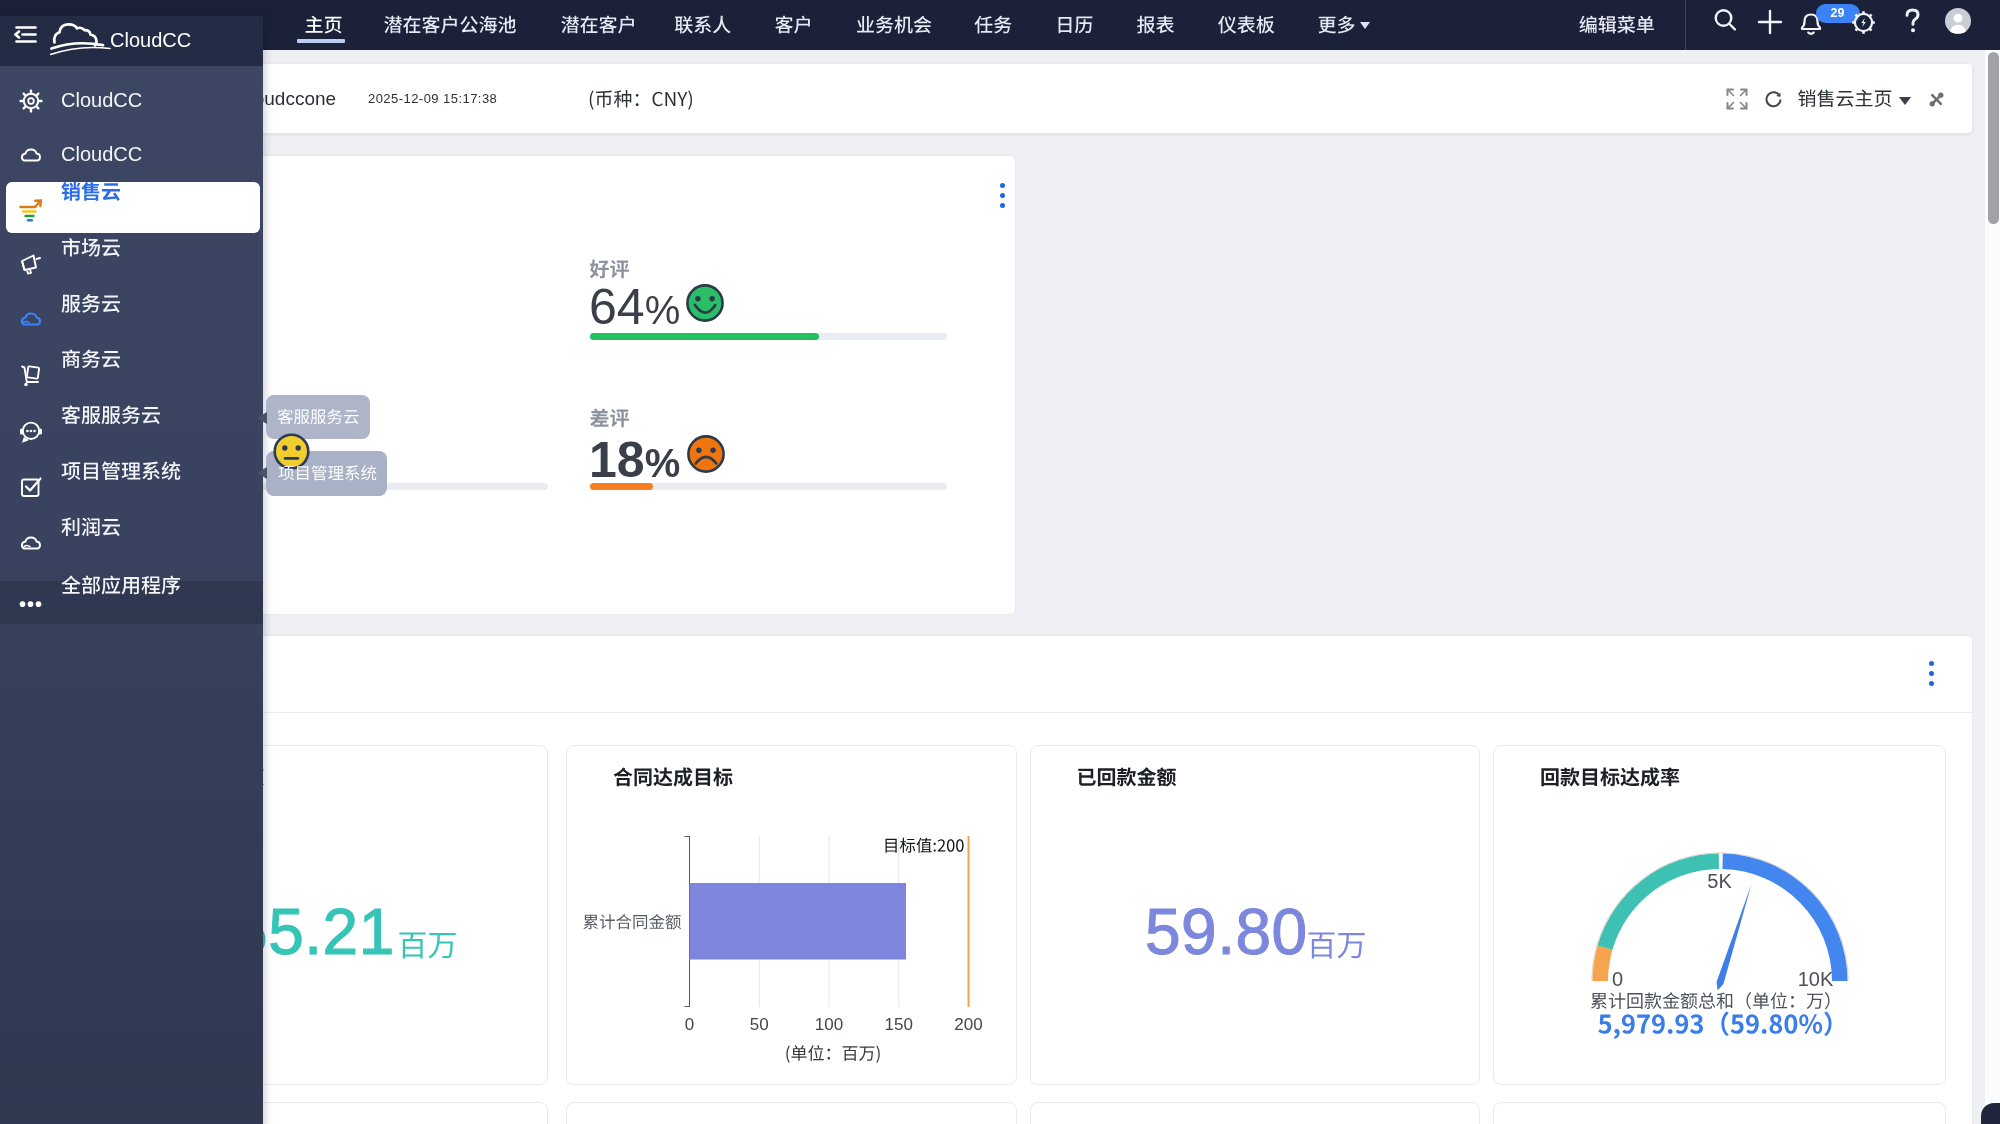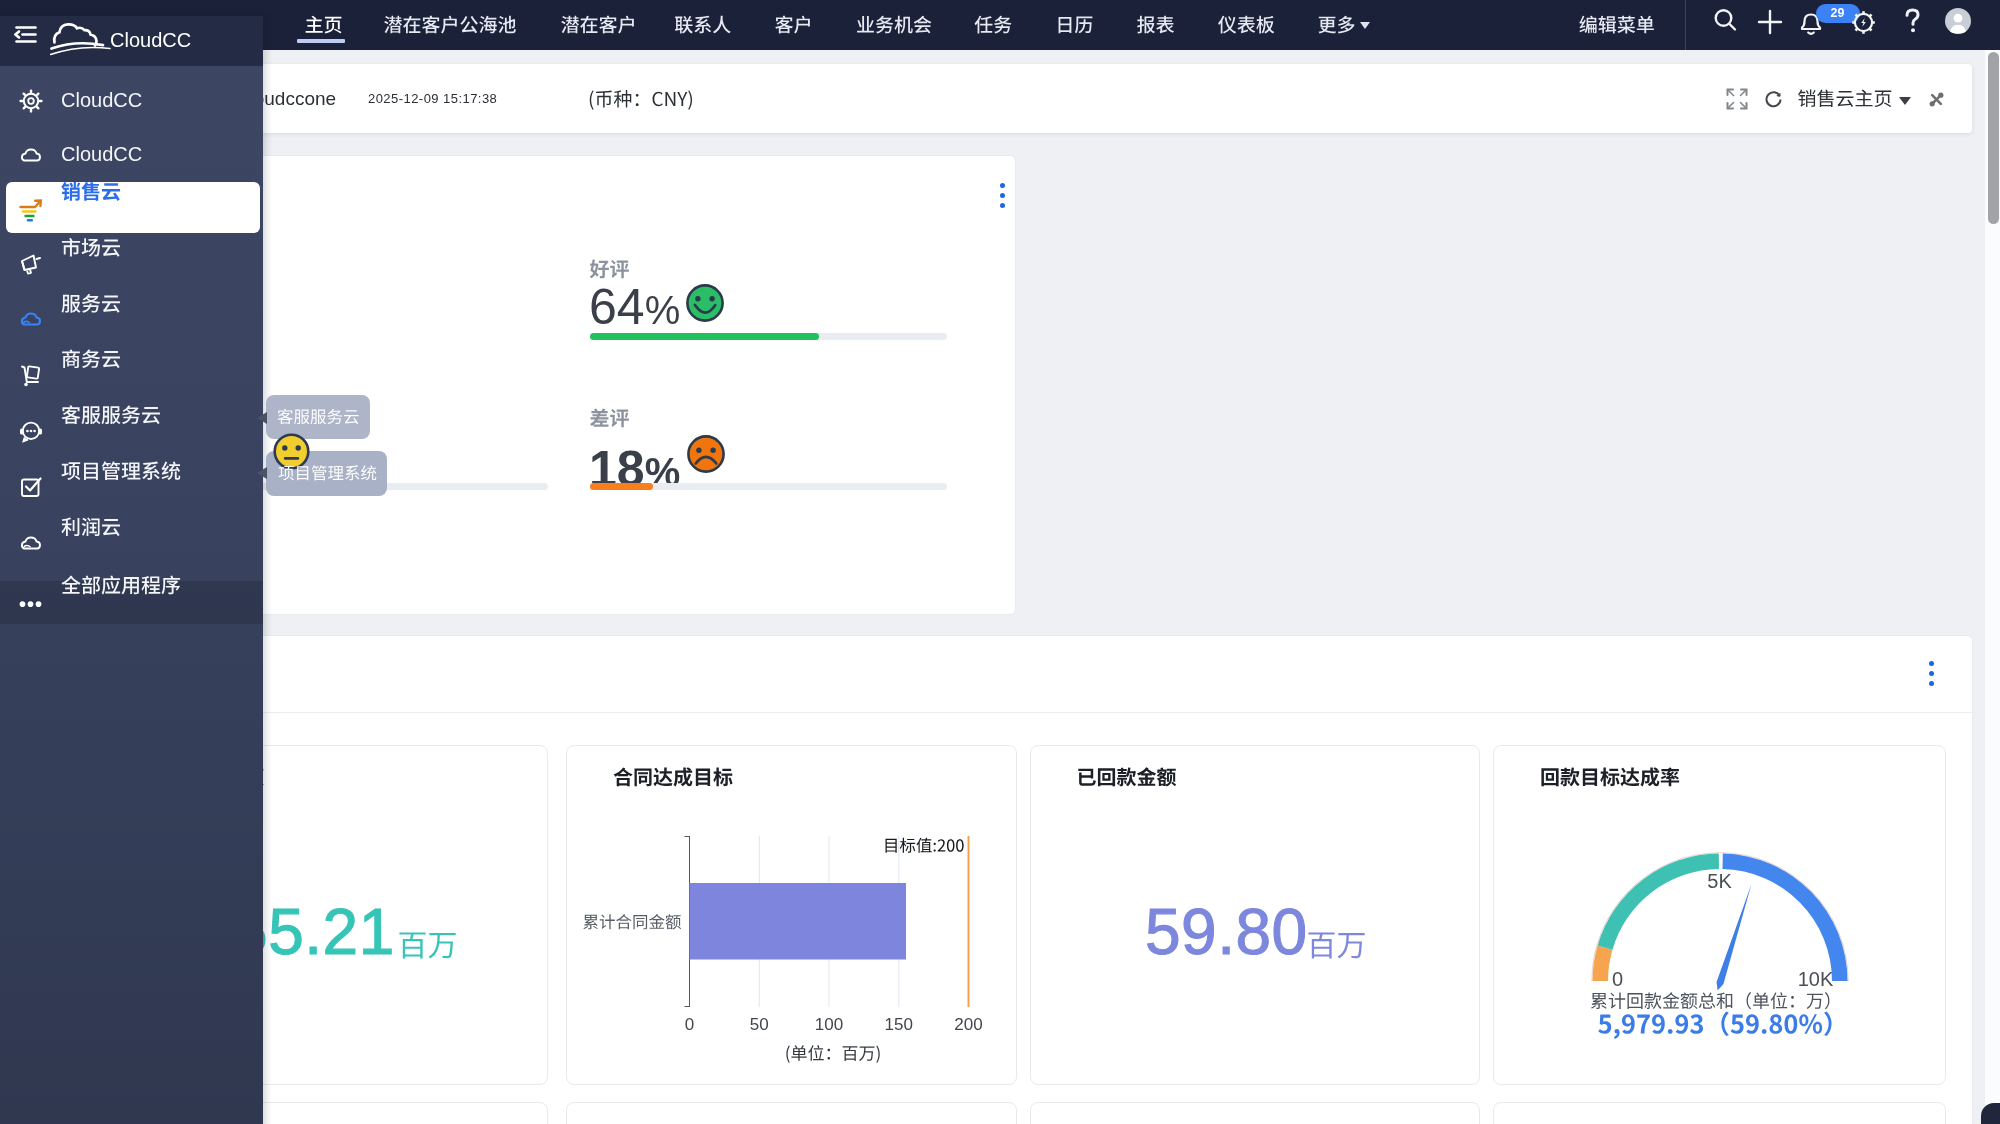--- a/index.html
+++ b/index.html
@@ -41,21 +41,21 @@
 <div class="dot" style="left:999.5px;top:203.4px"></div>
 <div class="abs" style="left:589px;top:282px;font-size:50px;line-height:50px;font-weight:normal;color:#3a3f4a">64<span style="font-size:40px">%</span></div>
 <svg class="abs" style="left:685px;top:283px" width="40" height="40" viewBox="0 0 40 40">
   <circle cx="20" cy="20" r="17.6" fill="#2abe68" stroke="#2c3a4a" stroke-width="2.6"></circle>
   <circle cx="12.9" cy="15.7" r="2.7" fill="#2c3a4a"></circle>
     <circle cx="27.1" cy="15.7" r="2.7" fill="#2c3a4a"></circle>
   <path d="M9.8 21.8 Q20 37.2 30.2 22.2" fill="none" stroke="#2c3a4a" stroke-width="2.7" stroke-linecap="round"></path>
 </svg>
 <div class="abs" style="left:589.5px;top:332.5px;width:357px;height:7px;border-radius:4px;background:#e9edf2"></div>
 <div class="abs" style="left:589.5px;top:332.5px;width:229px;height:7px;border-radius:4px;background:#20c25e"></div>
-<div class="abs" style="left:589px;top:433.5px;font-size:50px;line-height:70px;font-weight:bold;color:#3a3f4a">18<span style="font-size:40px">%</span></div>
+<div class="abs" style="left:589px;top:433.5px;font-size:50px;line-height:52px;font-weight:bold;color:#3a3f4a">18<span style="font-size:40px">%</span></div>
 <svg class="abs" style="left:685.5px;top:433.5px" width="40" height="40" viewBox="0 0 40 40">
   <circle cx="20" cy="20" r="17.6" fill="#f1750f" stroke="#2c3a4a" stroke-width="2.6"></circle>
   <circle cx="12.9" cy="16.2" r="2.7" fill="#2c3a4a"></circle>
     <circle cx="27.1" cy="16.2" r="2.7" fill="#2c3a4a"></circle>
   <path d="M9.7 29.5 Q20 16.2 30.3 29.5" fill="none" stroke="#2c3a4a" stroke-width="2.7" stroke-linecap="round"></path>
 </svg>
 <div class="abs" style="left:191px;top:483px;width:357px;height:7px;border-radius:4px;background:#e9edf2"></div>
 <div class="abs" style="left:589.5px;top:483px;width:357px;height:7px;border-radius:4px;background:#e9edf2"></div>
 <div class="abs" style="left:589.5px;top:483px;width:63px;height:7px;border-radius:4px;background:#f87e1e"></div>
 

